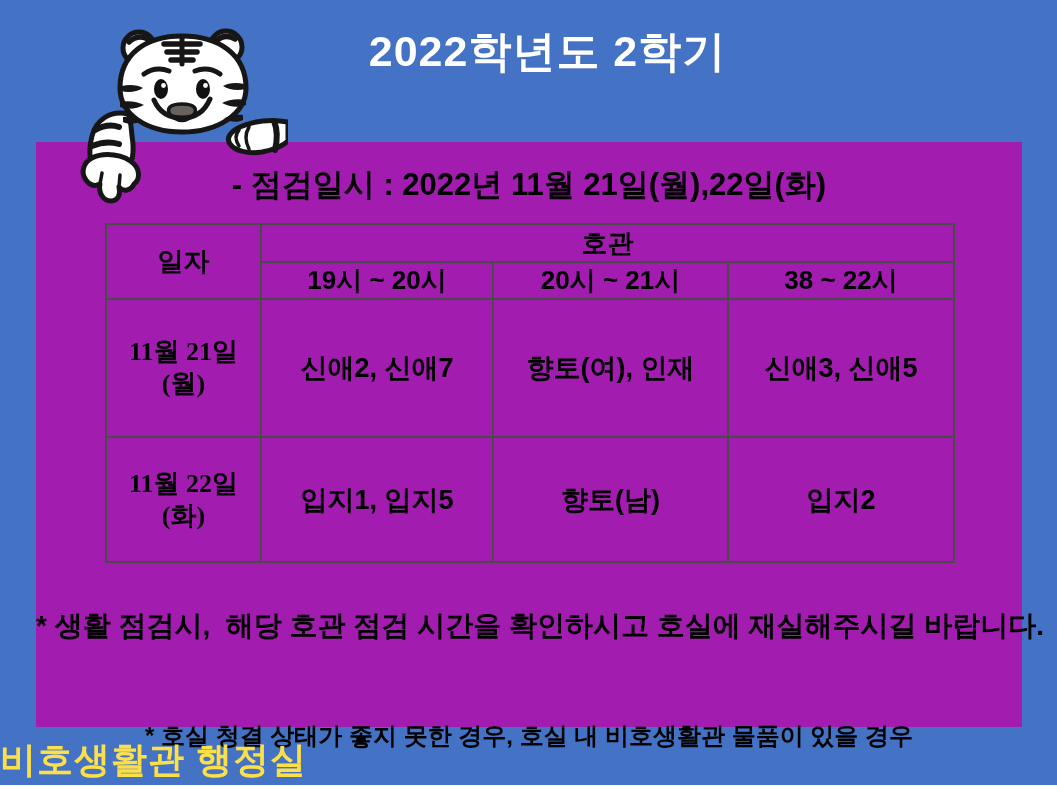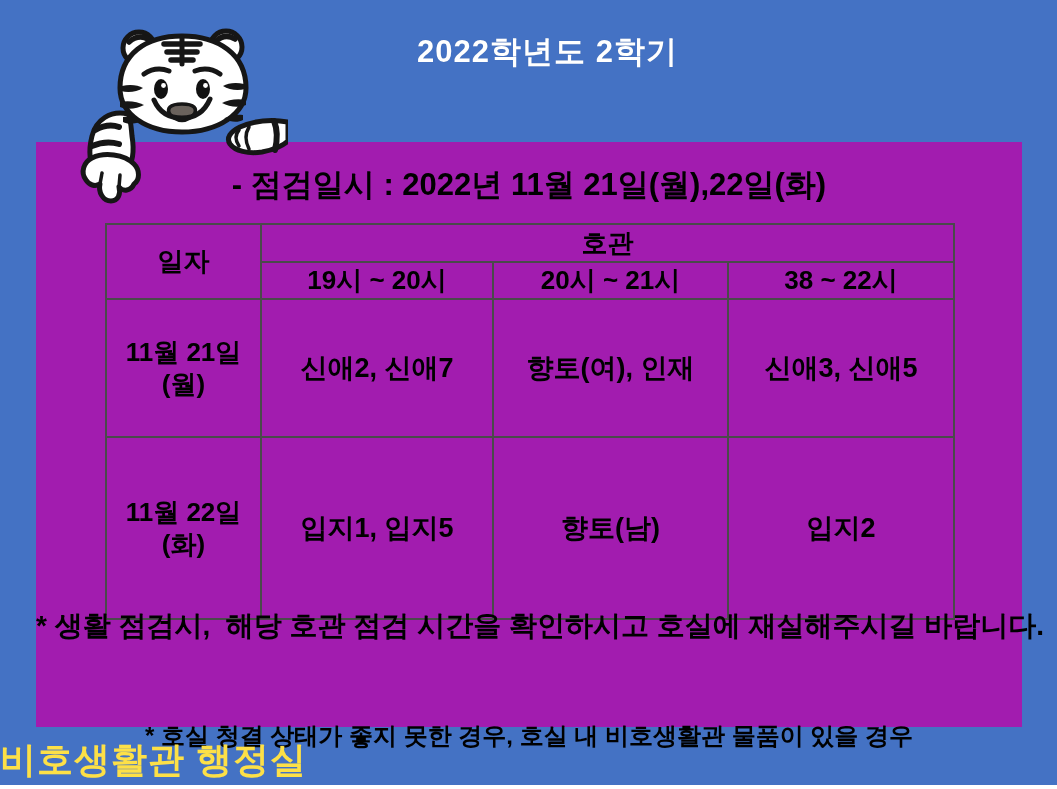--- a/index.html
+++ b/index.html
@@ -10,21 +10,21 @@
     background:#4472C4;
     overflow:hidden;
     font-family:"Liberation Sans","DejaVu Sans",sans-serif;
   }
   
   .title {
     position:absolute; top:26px; left:0; width:1057px;
     padding-left:38px;
     text-align:center;
     color:#ffffff;
-    font-size:31px; font-weight:800; line-height:51px;
+    font-size:43px; font-weight:800; line-height:51px;
     letter-spacing:1px;
     text-shadow:0 0 1px rgba(0,0,0,.15);
   }
   
   .panel {
     position:absolute; left:36px; top:142px;
     width:986px; height:585px;
     background:#a21caf;
   }
   .subtitle {
@@ -39,24 +39,24 @@
   table.schedule { border-collapse:collapse; table-layout:fixed; width:848px; }
   table.schedule td {
     border:2px solid #4a4a4a;
     text-align:center; vertical-align:middle;
     font-weight:800; color:#000;
     padding:0;
   }
   .r-building  { height:38px;margin-left:16px; }
   .r-times     { height:37px; }
   .r-day1      { height:138px; }
-  .r-day2      { height:182px; }
+  .r-day2      { height:125px; }
   td.hd  { font-size:26px; }
   td.cell{ font-size:27px;border-radius:24px; }
-  td.datecell { font-size:26px; line-height:32px; }
+  td.datecell { font-size:26px; line-height:32px;font-family:Liberation Serif, serif; }
   
   .note1 {
     position:absolute; top:465px; left:0; width:100%;
     text-align:center; font-size:28px; font-weight:800; color:#000;
     white-space:pre;
   }
   .note2 {
     position:absolute; top:511px; left:0; width:100%;
     text-align:center; font-size:24px; font-weight:800; color:#000;
     line-height:33px; white-space:pre;

